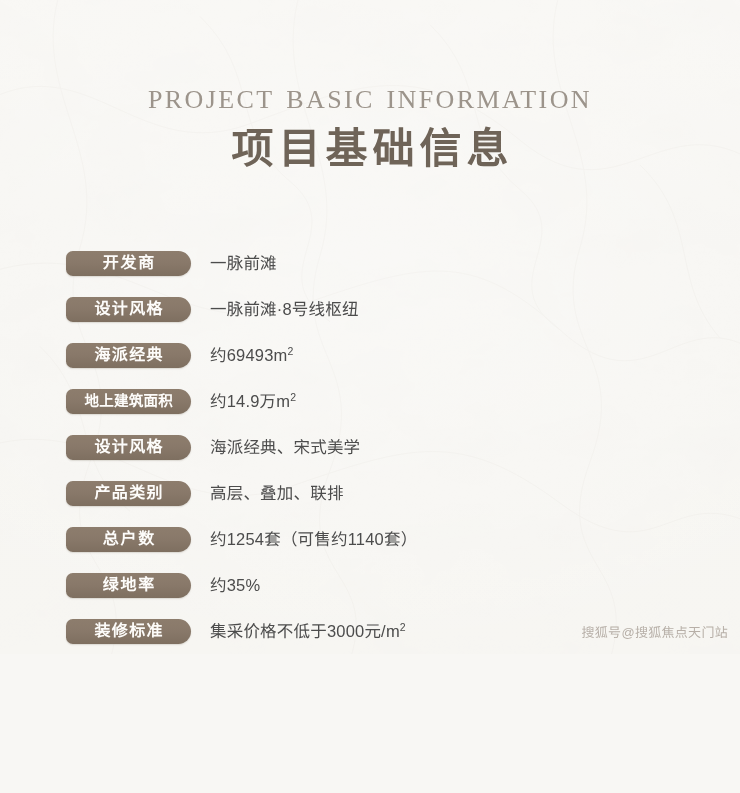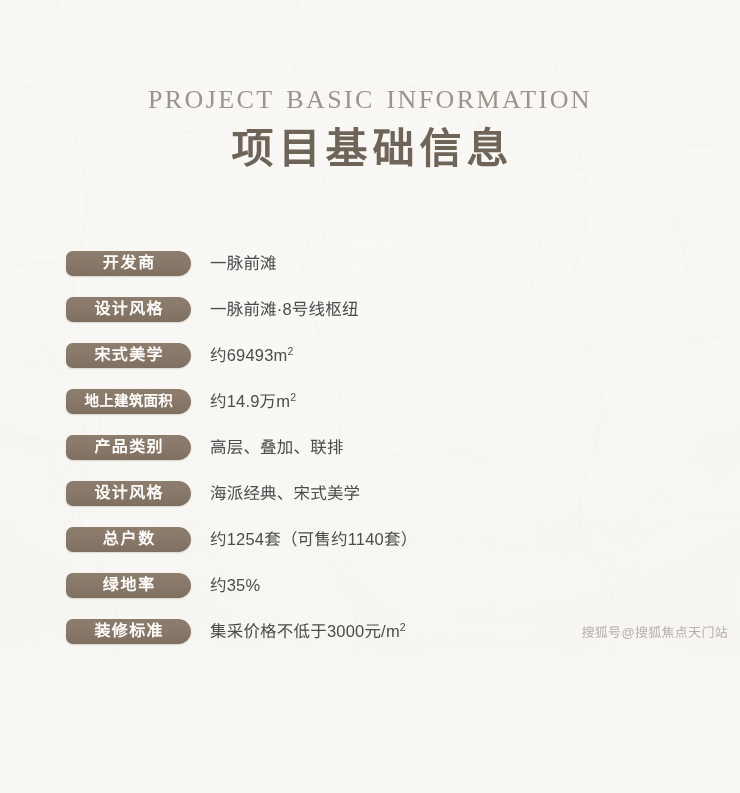--- a/index.html
+++ b/index.html
@@ -211,44 +211,44 @@
 
     <div class="info-row">
       <div class="chip">
         <span class="chip-label">设计风格</span>
       </div>
       <div class="value">一脉前滩·8号线枢纽</div>
     </div>
 
     <div class="info-row">
       <div class="chip">
-        <span class="chip-label">宋式美学</span>
+        <span class="chip-label">海派经典</span>
       </div>
       <div class="value"><span>约69493m</span><sup>2</sup></div>
     </div>
 
     <div class="info-row">
       <div class="chip long">
         <span class="chip-label">地上建筑面积</span>
       </div>
       <div class="value"><span>约14.9万m</span><sup>2</sup></div>
     </div>
 
     <div class="info-row">
       <div class="chip">
+        <span class="chip-label">设计风格</span>
+      </div>
+      <div class="value">海派经典、宋式美学</div>
+    </div>
+
+    <div class="info-row">
+      <div class="chip">
         <span class="chip-label">产品类别</span>
       </div>
       <div class="value">高层、叠加、联排</div>
-    </div>
-
-    <div class="info-row">
-      <div class="chip">
-        <span class="chip-label">设计风格</span>
-      </div>
-      <div class="value">海派经典、宋式美学</div>
     </div>
 
     <div class="info-row">
       <div class="chip wide-pad">
         <span class="chip-label">总户数</span>
       </div>
       <div class="value">约1254套（可售约1140套）</div>
     </div>
 
 

